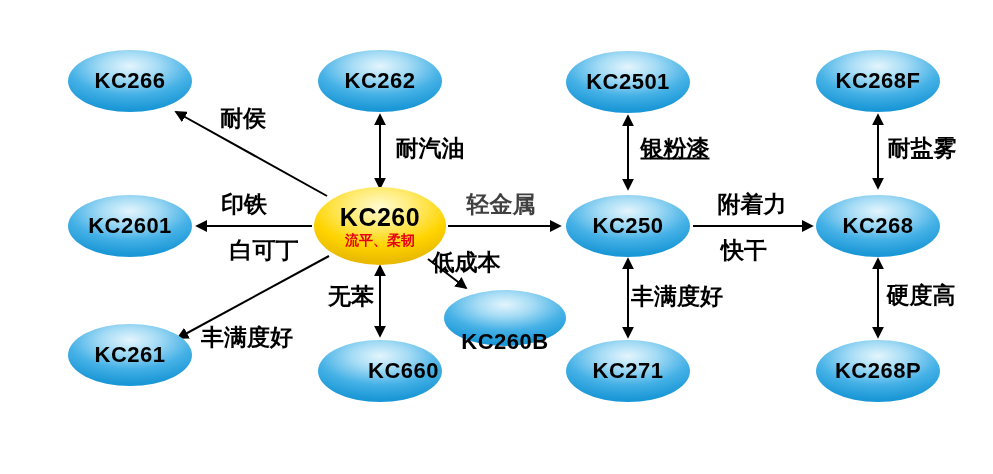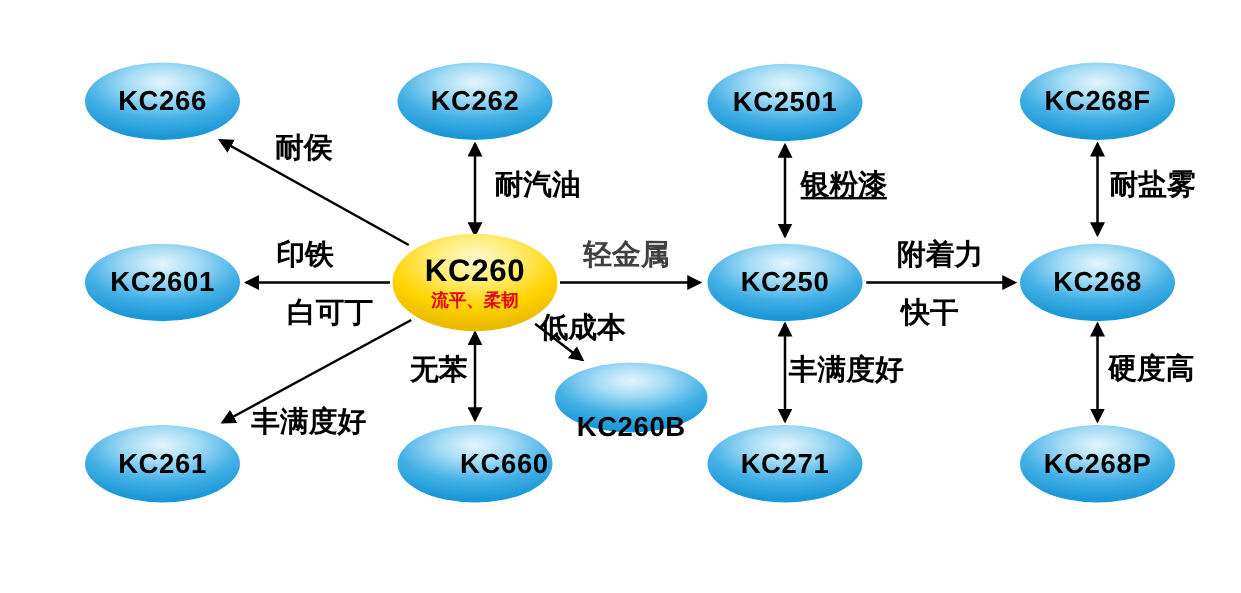--- a/index.html
+++ b/index.html
@@ -98,21 +98,21 @@
       <div class="node center" style="left: 314px; top: 187px; width: 132px; height: 78px;">
         <div class="node-label" style="color: rgb(0, 0, 0);">KC260</div>
         <div class="node-sublabel" style="color: rgb(230, 0, 18); text-align: right;">流平、柔韧</div>
       </div>
       <div class="node product" style="left: 566px; top: 195px; width: 124px; height: 62px;">
         <div class="node-label" style="color: rgb(0, 0, 0);">KC250</div>
       </div>
       <div class="node product" style="left: 816px; top: 195px; width: 124px; height: 62px;">
         <div class="node-label" style="color: rgb(0, 0, 0);">KC268</div>
       </div>
-      <div class="node product" style="left: 68px; top: 340px; width: 124px; height: 62px; align-items: center;">
+      <div class="node product" style="left: 68px; top: 324px; width: 124px; height: 62px; align-items: center;">
         <div class="node-label" style="color: rgb(0, 0, 0);">KC261</div>
       </div>
       <div class="node product" style="left: 318px; top: 340px; width: 124px; height: 62px;">
         <div class="node-label" style="color: rgb(0, 0, 0); margin-left: 47px;">KC660</div>
       </div>
       <div class="node product" style="left: 444px; top: 290px; width: 122px; height: 56px;">
         <div class="node-label" style="color: rgb(0, 0, 0); margin-top: 48px;">KC260B</div>
       </div>
       <div class="node product" style="left: 566px; top: 340px; width: 124px; height: 62px;">
         <div class="node-label" style="color: rgb(0, 0, 0);">KC271</div>

